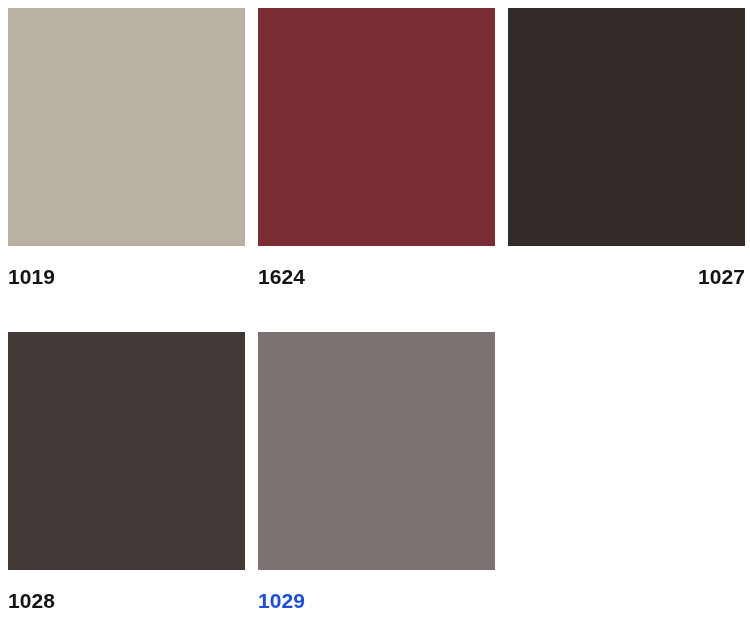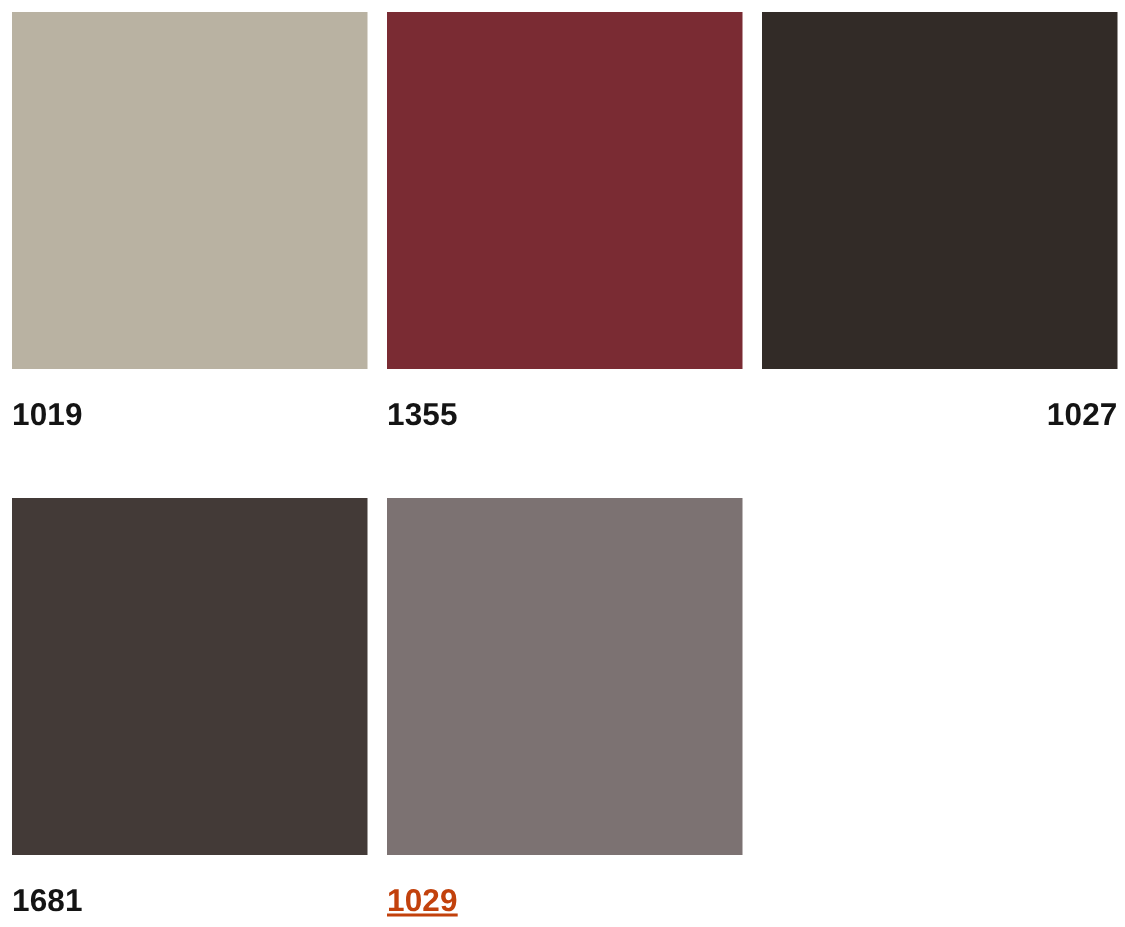--- a/index.html
+++ b/index.html
@@ -62,32 +62,32 @@
   <div class="swatch-grid">
 
     <div class="swatch-cell">
       <div class="swatch-chip" style="background-color: rgb(185, 178, 162);"></div>
       <div class="swatch-label" style="color: rgb(20, 20, 20);">1019</div>
     </div>
 
 
     <div class="swatch-cell">
       <div class="swatch-chip" style="background-color: rgb(122, 43, 51);"></div>
-      <div class="swatch-label" style="color: rgb(20, 20, 20);">1355</div>
+      <div class="swatch-label" style="color: rgb(20, 20, 20);">1624</div>
     </div>
 
     <div class="swatch-cell">
       <div class="swatch-chip" style="background-color: rgb(50, 43, 39);"></div>
       <div class="swatch-label" style="color: rgb(20, 20, 20); text-align: right;">1027</div>
     </div>
 
     <div class="swatch-cell">
       <div class="swatch-chip" style="background-color: rgb(67, 58, 55);"></div>
-      <div class="swatch-label" style="color: rgb(20, 20, 20);">1681</div>
+      <div class="swatch-label" style="color: rgb(20, 20, 20);">1028</div>
     </div>
 
     <div class="swatch-cell">
       <div class="swatch-chip" style="background-color: rgb(124, 114, 114);"></div>
-      <div class="swatch-label" style="color: #c2410c; text-decoration: underline;">1029</div>
+      <div class="swatch-label" style="color: #1d4ed8;">1029</div>
     </div>
 
   </div>
 </div>
 
 </body></html>

